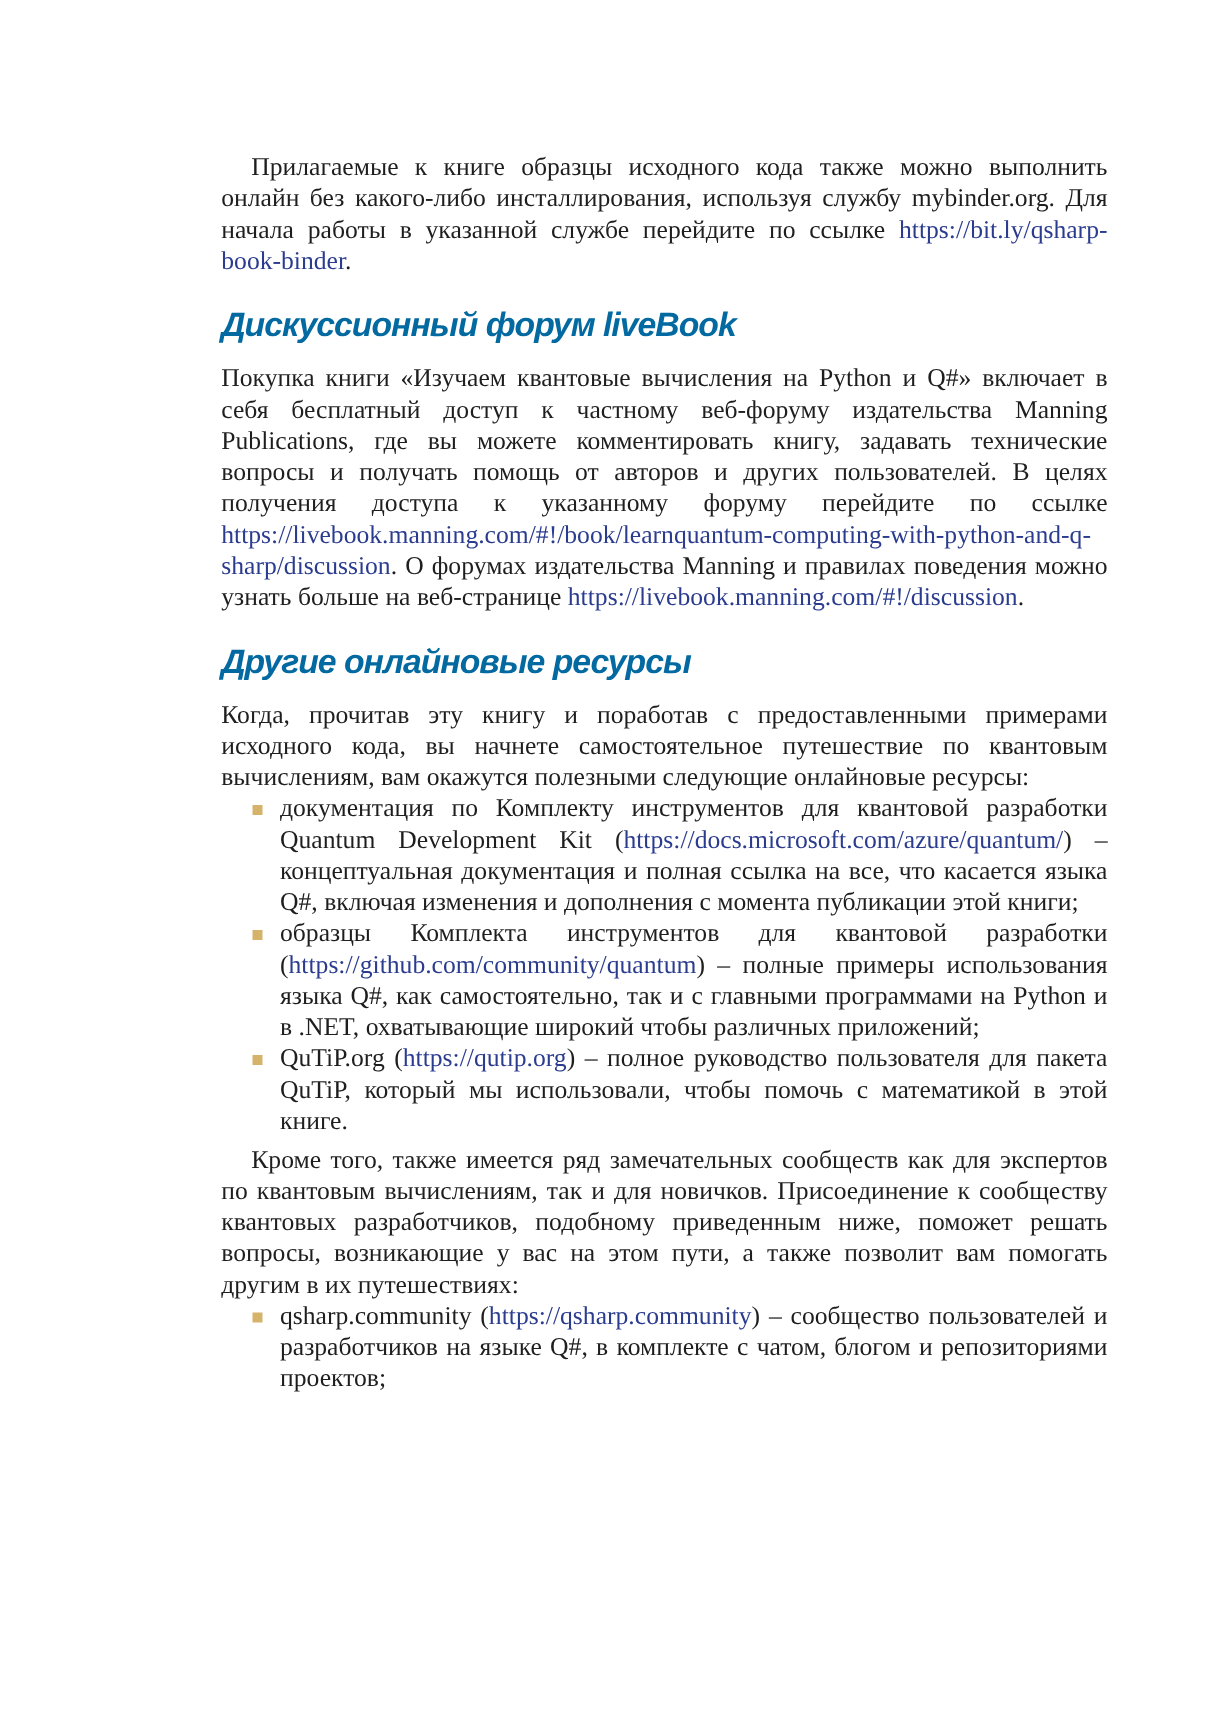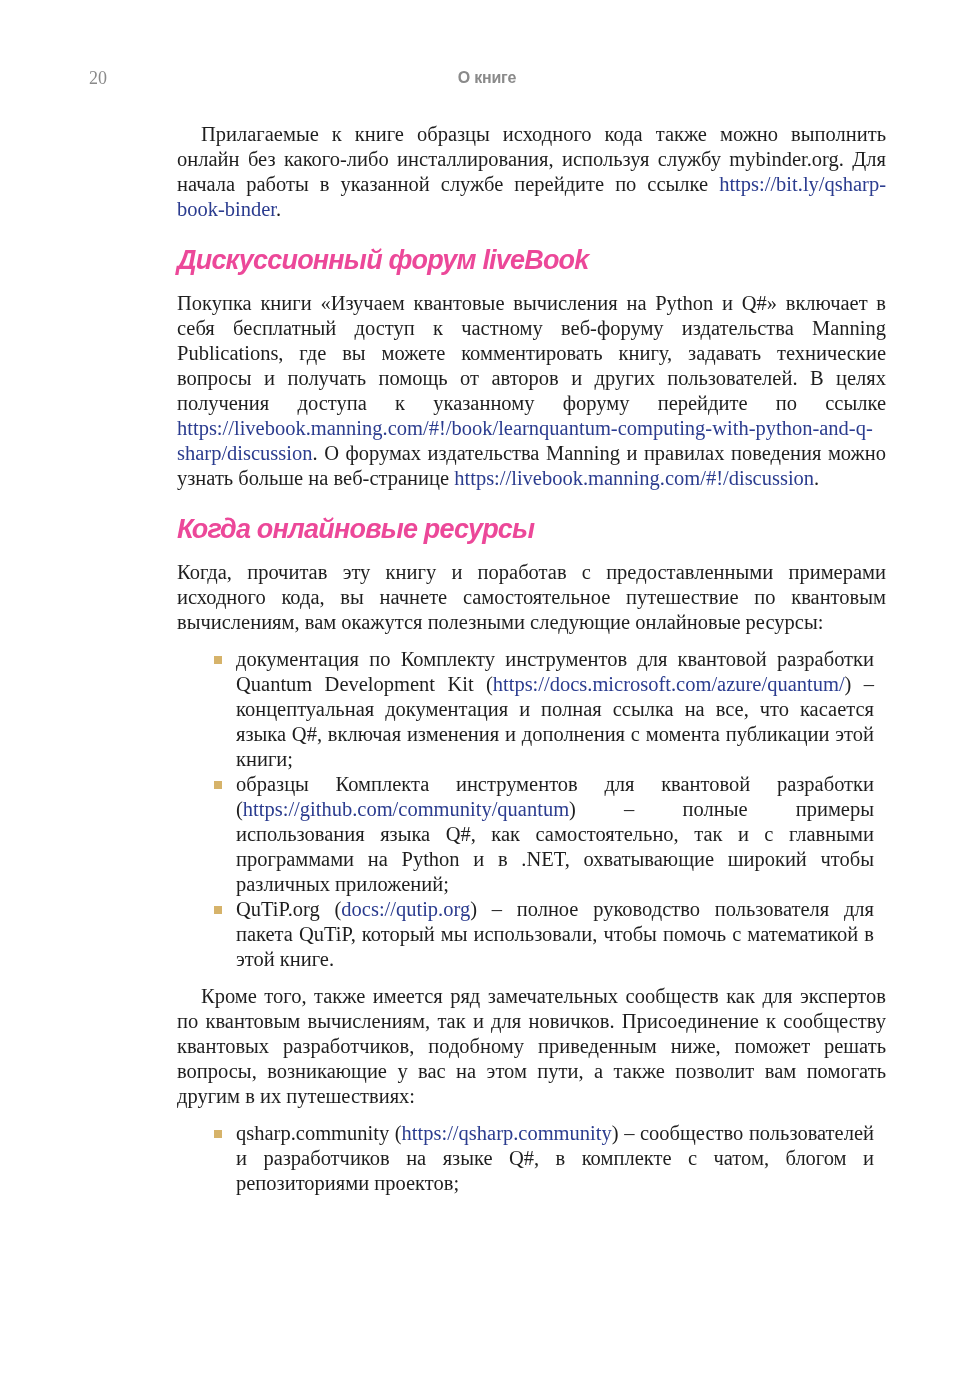--- a/index.html
+++ b/index.html
@@ -5,54 +5,50 @@
   html, body { margin: 0; padding: 0; background: #ffffff; }
   body { width: 974px; height: 1388px; position: relative; overflow: hidden; }
   .page { position: absolute; left: 0; top: 0; width: 974px; height: 1388px; }
   .running-head { position: absolute; top: 68px; left: 0; width: 974px; height: 24px; }
   .page-num { position: absolute; left: 89px; top: 0; font-family: "Liberation Serif", serif; font-size: 18px; color: #8a8a8a; }
   .head-title { position: absolute; left: 0; width: 974px; top: 1px; text-align: center; font-family: "Liberation Sans", sans-serif; font-weight: bold; font-size: 16px; color: #8a8a8a; letter-spacing: -0.2px; }
   .content { position: absolute; left: 177px; top: 122px; width: 709px; font-family: "Liberation Serif", serif; font-size: 20.5px; line-height: 25px; color: #1e1e1e; }
   .content p { margin: 0; text-align: justify; hyphens: manual; }
   .indent { text-indent: 24px; }
   .link { color: #2b3c8f; }
-  h2 { margin: 0; font-family: "Liberation Sans", sans-serif; font-style: italic; font-weight: bold; font-size: 27px; color: #ec4899; letter-spacing: -0.8px; line-height: 34px; }
+  h2 { margin: 0; font-family: "Liberation Sans", sans-serif; font-style: italic; font-weight: bold; font-size: 27px; color: #0369a1; letter-spacing: -0.8px; line-height: 34px; }
   .h-forum { margin-top: 21px; margin-bottom: 14px; }
   .h-other { margin-top: 21px; margin-bottom: 14px; }
-  ul.bullets { list-style: none; margin: 12px; padding: 0 0 0 47px; }
+  ul.bullets { list-style: none; margin: 0; padding: 0 0 0 47px; }
   ul.bullets li { position: relative; text-align: justify; }
   ul.bullets li .bullet { position: absolute; left: -22px; top: 9px; width: 8px; height: 8px; background: #d6b36a; }
   .after-list { margin-top: 6px !important; }
   .list2 { margin-top: 6px; }
   .list1 { margin-top: 6px; }
 </style>
 </head>
 <body>
 
 <div class="page">
 
-  <div class="running-head">
-    <span class="page-num">20</span>
-    <div class="head-title">О книге</div>
-  </div>
 
   <div class="content">
 
     <p class="indent"><span>Прилагаемые к книге образцы исходного кода также можно выполнить онлайн без какого-либо инсталлирования, используя службу mybinder.org. Для начала работы в указанной службе перейдите по ссылке </span><span class="link">https://bit.ly/qsharp-book-binder</span><span>.</span></p>
 
     <h2 class="h-forum">Дискуссионный форум liveBook</h2>
     <p><span>Покупка книги «Изучаем квантовые вычисления на Python и Q#» включает в себя бесплатный доступ к частному веб-форуму издательства Manning Publications, где вы можете комментировать книгу, задавать технические вопросы и получать помощь от авторов и других пользователей. В целях получения доступа к указанному форуму перейдите по ссылке </span><span class="link">https://livebook.manning.com/#!/book/learnquantum-computing-with-python-and-q-sharp/discussion</span><span>. О форумах издательства Manning и правилах поведения можно узнать больше на веб-странице </span><span class="link">https://livebook.manning.com/#!/discussion</span><span>.</span></p>
 
-    <h2 class="h-other">Когда онлайновые ресурсы</h2>
+    <h2 class="h-other">Другие онлайновые ресурсы</h2>
     <p>Когда, прочитав эту книгу и поработав с предоставленными примерами исходного кода,  вы начнете самостоятельное путешествие по квантовым вычислениям, вам окажутся полезными следующие онлайновые ресурсы:</p>
 
     <ul class="bullets list1">
       <li><span class="bullet"></span><span>документация по Комплекту инструментов для квантовой разработки Quantum Development Kit (</span><span class="link">https://docs.microsoft.com/azure/quantum/</span><span>) – концептуальная документация и полная ссылка на все, что касается языка Q#, включая изменения и дополнения с момента публикации этой книги;</span></li>
       <li><span class="bullet"></span><span>образцы Комплекта инструментов для квантовой разработки (</span><span class="link">https://github.com/community/quantum</span><span>) – полные примеры использования языка Q#, как самостоятельно, так и с главными программами на Python и в .NET, охватывающие широкий чтобы различных приложений;</span></li>
-      <li><span class="bullet"></span><span>QuTiP.org (</span><span class="link">docs://qutip.org</span><span>) – полное руководство пользователя для пакета QuTiP, который мы использовали, чтобы помочь с математикой в этой книге.</span></li>
+      <li><span class="bullet"></span><span>QuTiP.org (</span><span class="link">https://qutip.org</span><span>) – полное руководство пользователя для пакета QuTiP, который мы использовали, чтобы помочь с математикой в этой книге.</span></li>
     </ul>
 
     <p class="indent after-list">Кроме того, также имеется ряд замечательных сообществ как для экспертов по квантовым вычислениям, так и для новичков. Присоединение к сообществу квантовых разработчиков, подобному приведенным ниже, поможет решать вопросы, возникающие у вас на этом пути, а также позволит вам помогать другим в их путешествиях:</p>
 
     <ul class="bullets list2">
       <li><span class="bullet"></span><span>qsharp.community (</span><span class="link">https://qsharp.community</span><span>) – сообщество пользователей и разработчиков на языке Q#, в комплекте с чатом, блогом и репозиториями проектов;</span></li>
     </ul>
 
   </div>
 </div>

